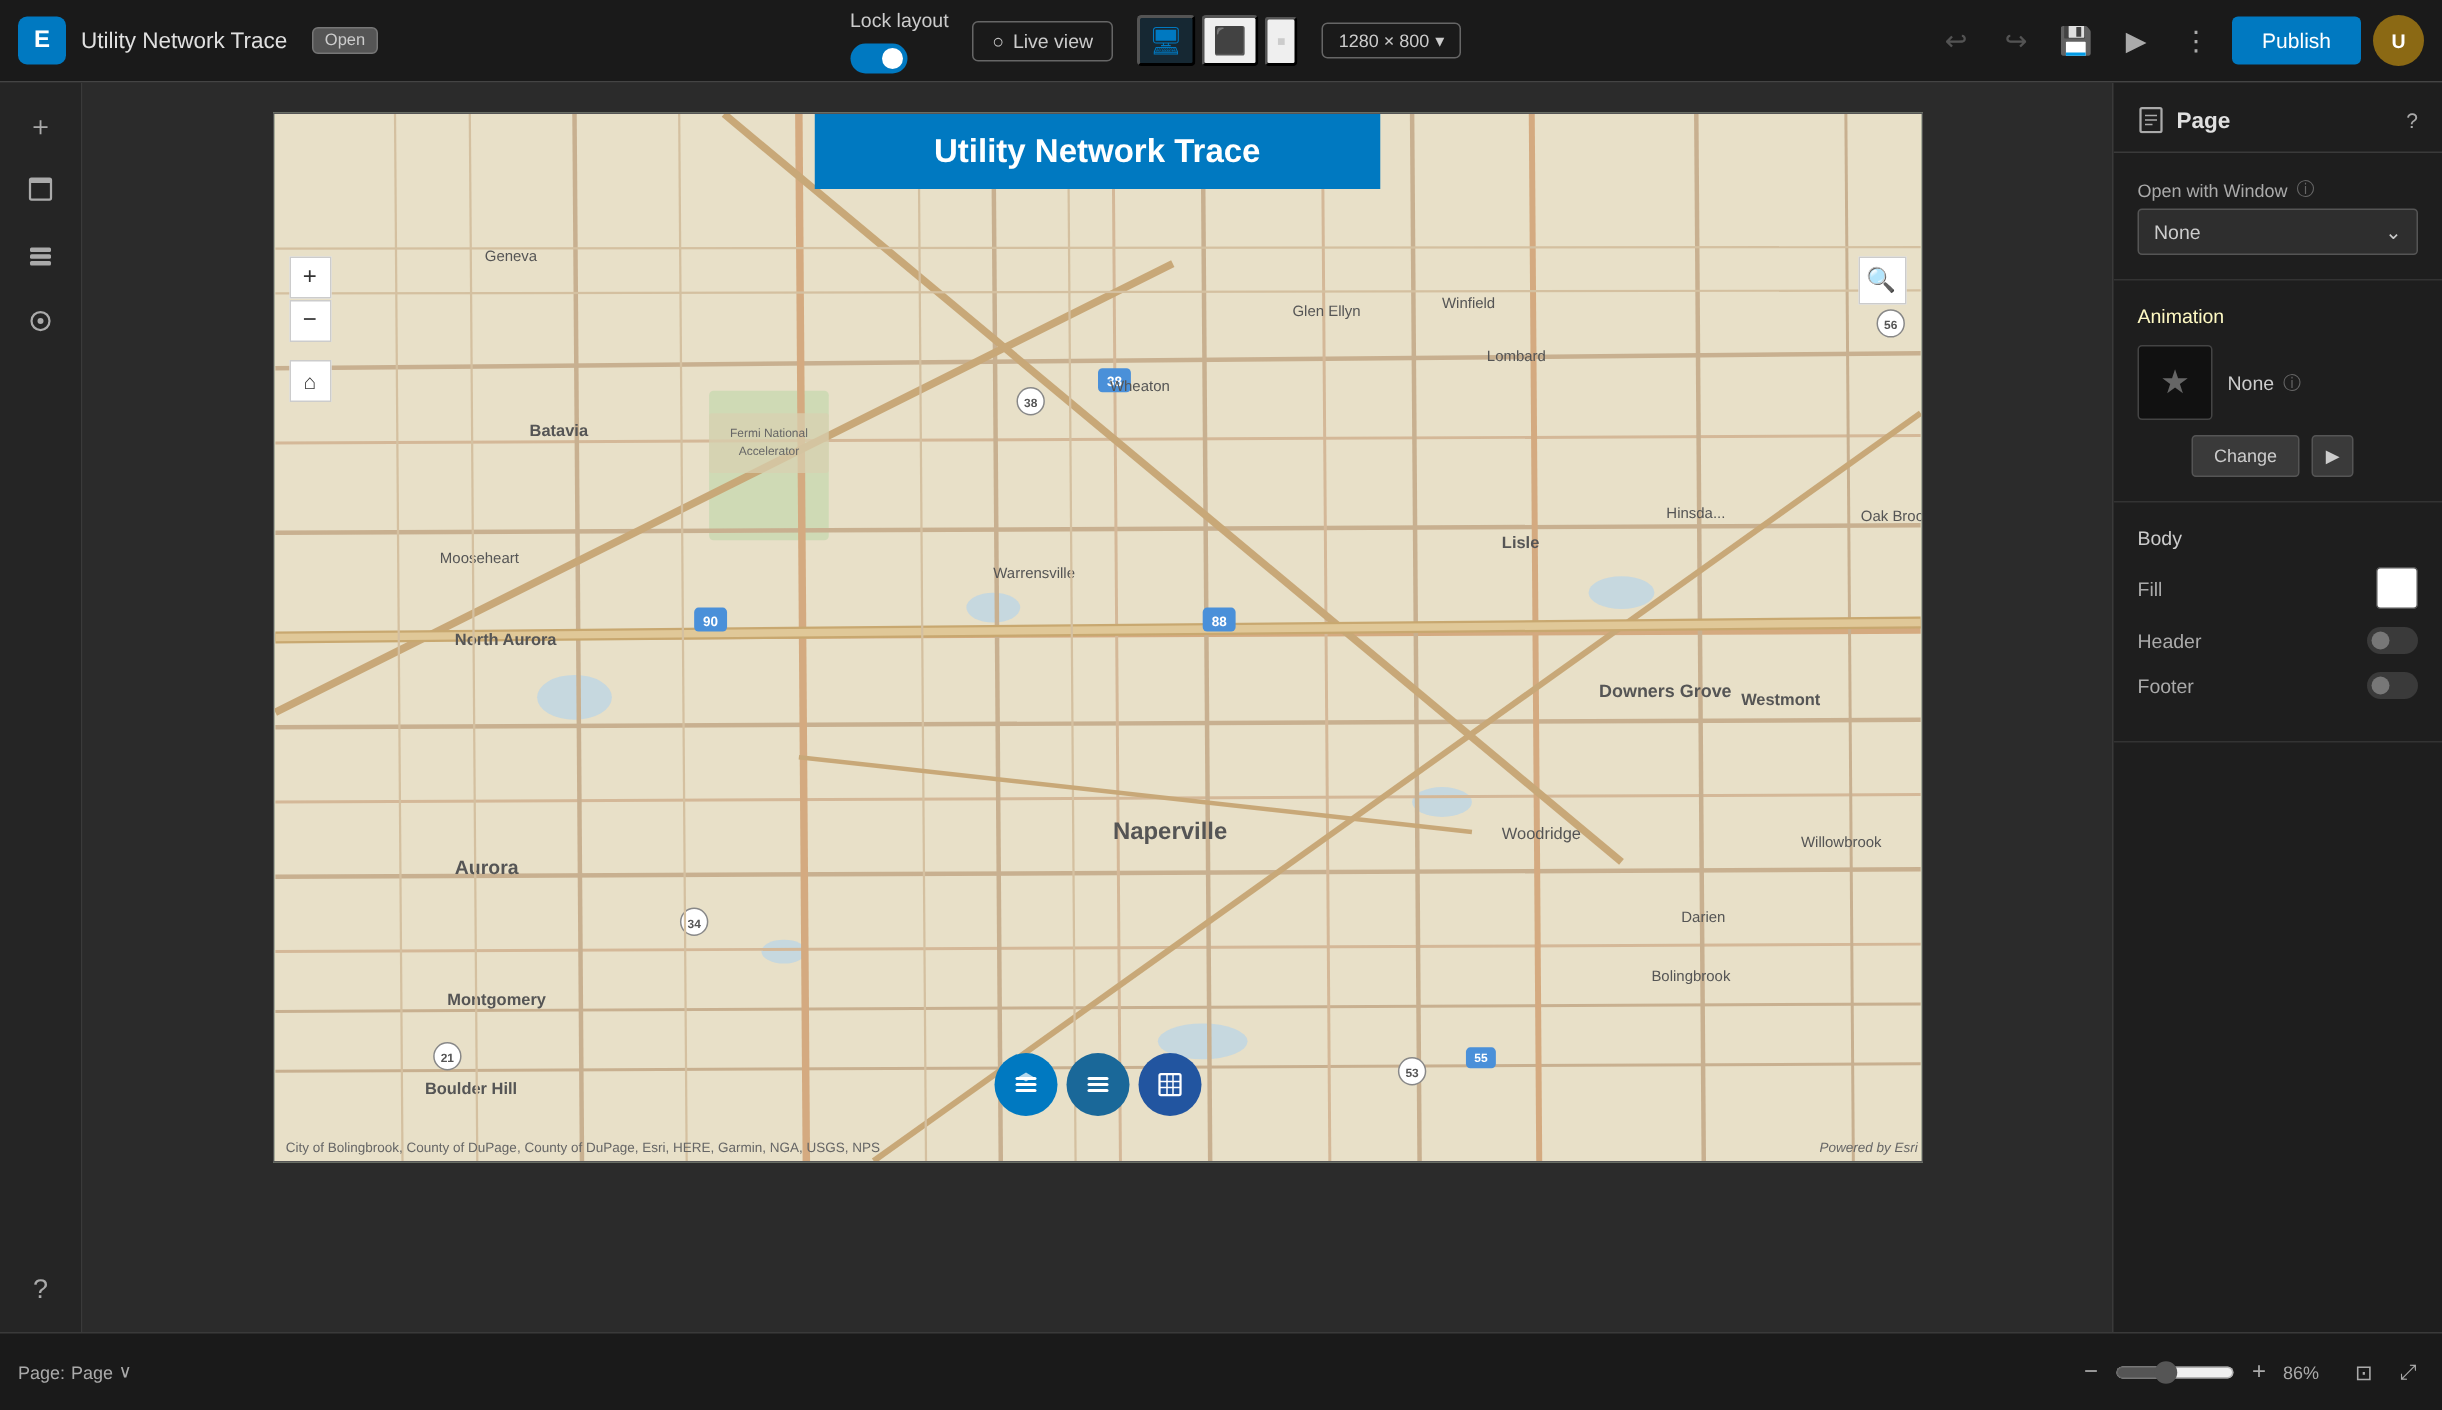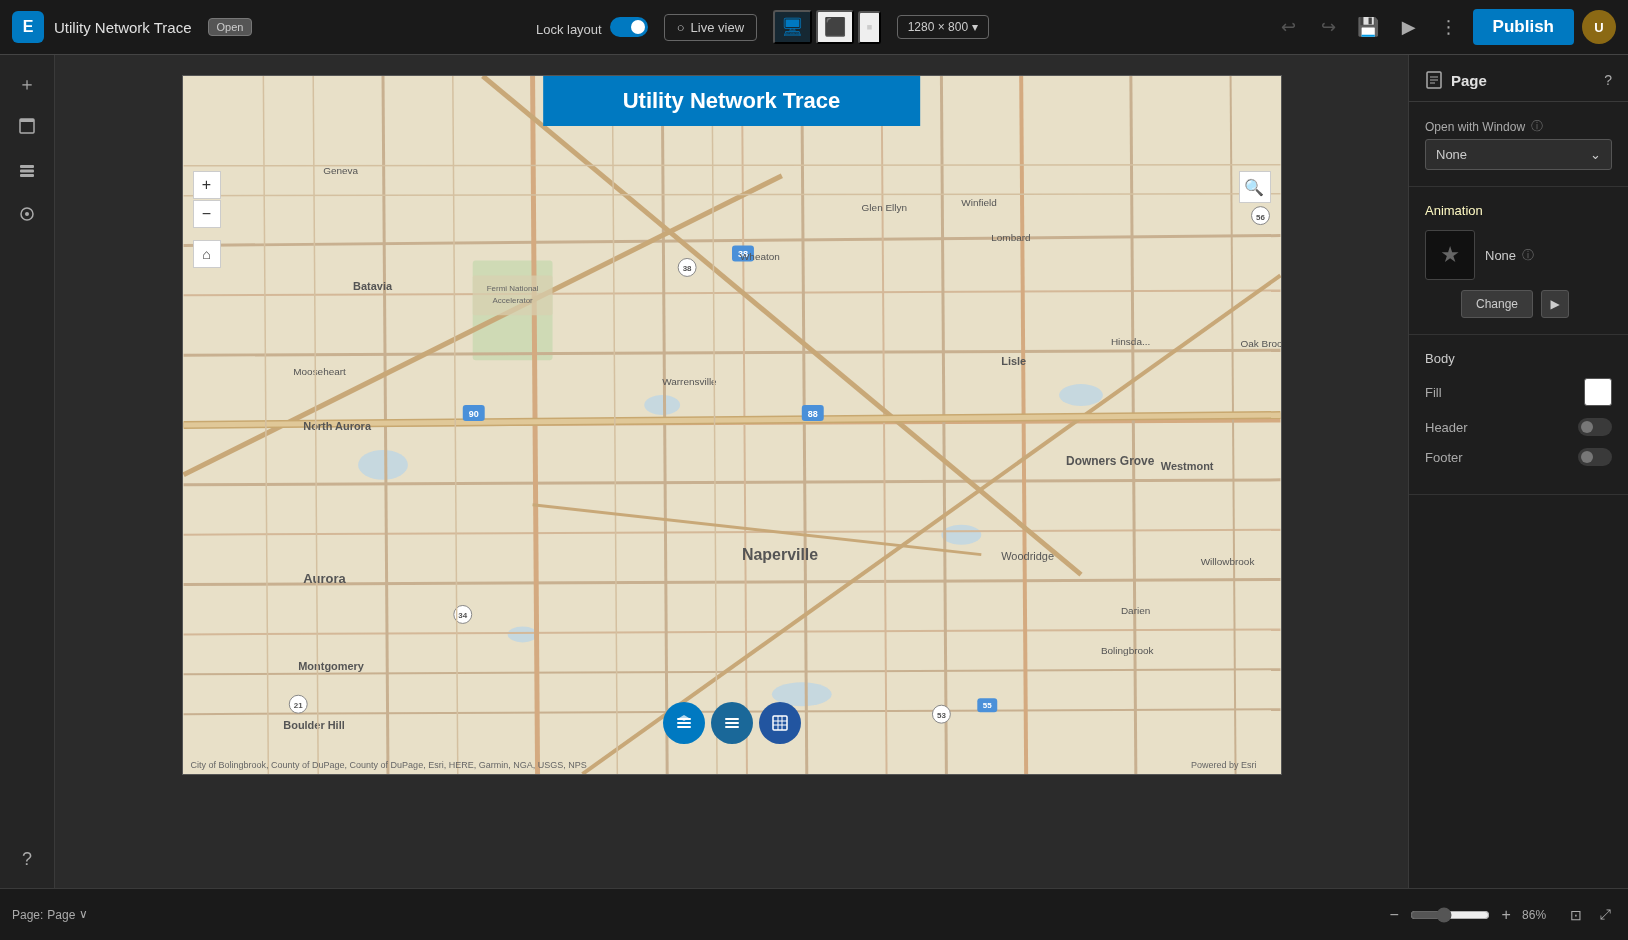--- a/index.html
+++ b/index.html
@@ -53,24 +53,25 @@
     }
     .topbar-center {
       flex: 1;
       display: flex;
       align-items: center;
       justify-content: center;
       gap: 16px;
     }
     .lock-layout-group {
       display: flex;
-      align-items: flex-end;
+      align-items: flex-start;
       gap: 8px;
       color: #ccc;
       font-size: 13px;
+      flex-direction: column;
     }
     .toggle-switch {
       width: 38px;
       height: 20px;
       background: #0079c1;
       border-radius: 10px;
       position: relative;
       cursor: pointer;
     }
     .toggle-switch::after {
@@ -141,22 +142,22 @@
       align-items: center;
       justify-content: center;
     }
     .topbar-icon-btn.disabled { opacity: 0.4; cursor: default; }
     .publish-btn {
       background: #0079c1;
       color: white;
       border: none;
       padding: 8px 20px;
       border-radius: 4px;
-      font-size: 17px;
-      font-weight: 700;
+      font-size: 14px;
+      font-weight: 400;
       cursor: pointer;
     }
     .avatar {
       width: 34px;
       height: 34px;
       background: #8B6914;
       border-radius: 50%;
       display: flex;
       align-items: center;
       justify-content: center;
@@ -335,24 +336,25 @@
       position: absolute;
       bottom: 4px;
       left: 8px;
       font-size: 9px;
       color: #666;
       z-index: 10;
     }
     .map-attribution-right {
       position: absolute;
       bottom: 4px;
-      right: 24px;
+      right: 2px;
       font-size: 9px;
       color: #666;
       z-index: 10;
+      font-style: italic;
     }
 
     
     .right-panel {
       width: 220px;
       background: #1e1e1e;
       border-left: 1px solid #3a3a3a;
       display: flex;
       flex-direction: column;
       flex-shrink: 0;

